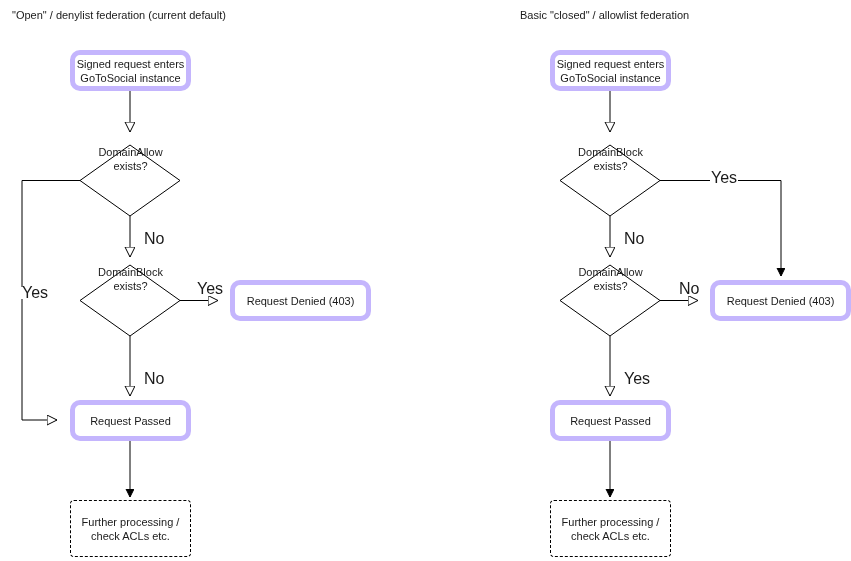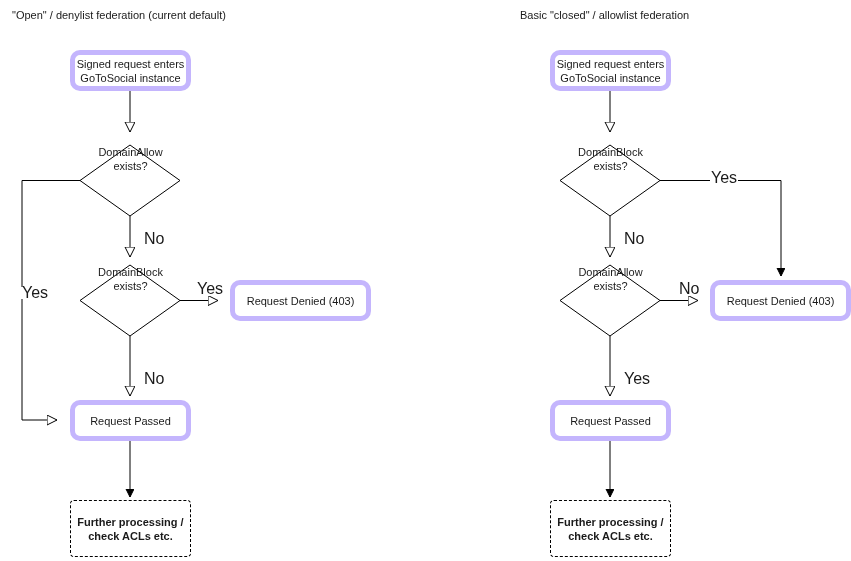--- a/index.html
+++ b/index.html
@@ -44,21 +44,20 @@
     color: #1a1a1a;
     background: #ffffff;
   }
   .rounded-box {
     border: 5px solid #c4b5fd;
     border-radius: 10px;
   }
   .dashed-box {
     border: 1px dashed #000000;
     border-radius: 4px;
-    font-weight: bold;
   }
   .diamond-label {
     position: absolute;
     box-sizing: border-box;
     display: flex;
     justify-content: center;
     text-align: center;
     font-size: 11px;
     line-height: 14px;
     color: #1a1a1a;

